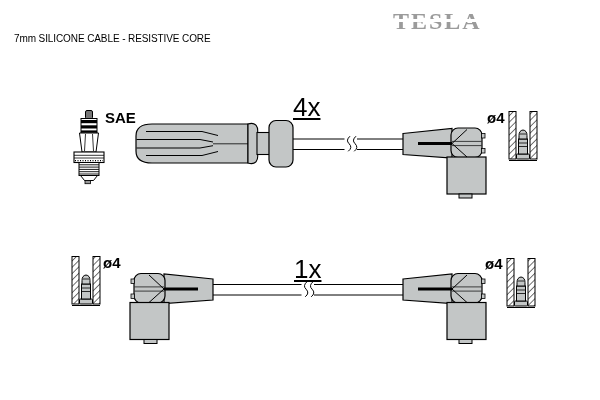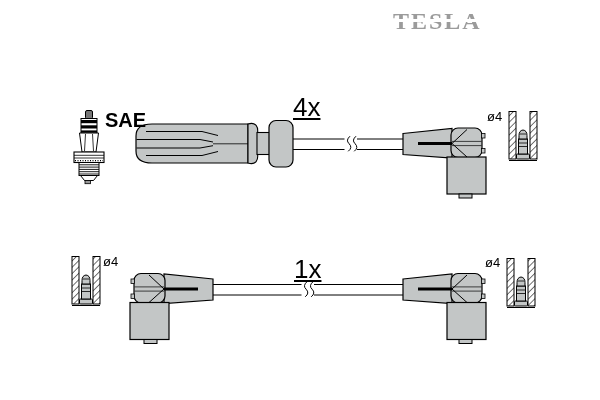--- a/index.html
+++ b/index.html
@@ -32,34 +32,35 @@
     letter-spacing:2px;color:#9b9b9b;
   }
   .brand-logo .logo-stripe{
     position:absolute;left:-1px;top:10px;width:102px;height:2.6px;
     background:#ffffff;
   }
   
   .diagram{position:absolute;left:0;top:0;width:600px;height:400px;}
   
   .lbl{position:absolute;white-space:nowrap;}
-  .sae-label{left:105px;top:109px;font-size:20px;font-weight:bold;text-align:right;}
+  .sae-label{left:105px;top:109px;font-size:15px;font-weight:bold;text-align:right;}
   .qty{font-size:26px;font-weight:400;text-decoration:underline;}
   .qty-row1{left:293px;top:92px;}
   .qty-row2{left:294px;top:254px;}
-  .dia{font-size:13px;font-weight:normal;text-align:center;}
+  .dia{font-size:15px;font-weight:bold;text-align:center;}
   .dia-row1{left:487px;top:109px;}
   .dia-row2-left{left:103px;top:254px;}
   .dia-row2-right{left:485px;top:255px;}
 </style>
 </head>
 <body>
 
 <div class="page">
 
+  <div class="part-desc">7mm SILICONE CABLE - RESISTIVE CORE</div>
   <div class="brand-logo">
     <span class="logo-text">TESLA</span>
     <span class="logo-stripe"></span>
   </div>
 
   <svg class="diagram" width="600" height="400" viewBox="0 0 600 400" xmlns="http://www.w3.org/2000/svg">
     <defs>
       <pattern id="hatch" patternUnits="userSpaceOnUse" width="4.5" height="4.5" patternTransform="rotate(45)">
         <rect width="4.5" height="4.5" fill="#ffffff"></rect>
         <line x1="0" y1="0" x2="0" y2="4.5" stroke="#000000" stroke-width="1.1"></line>

